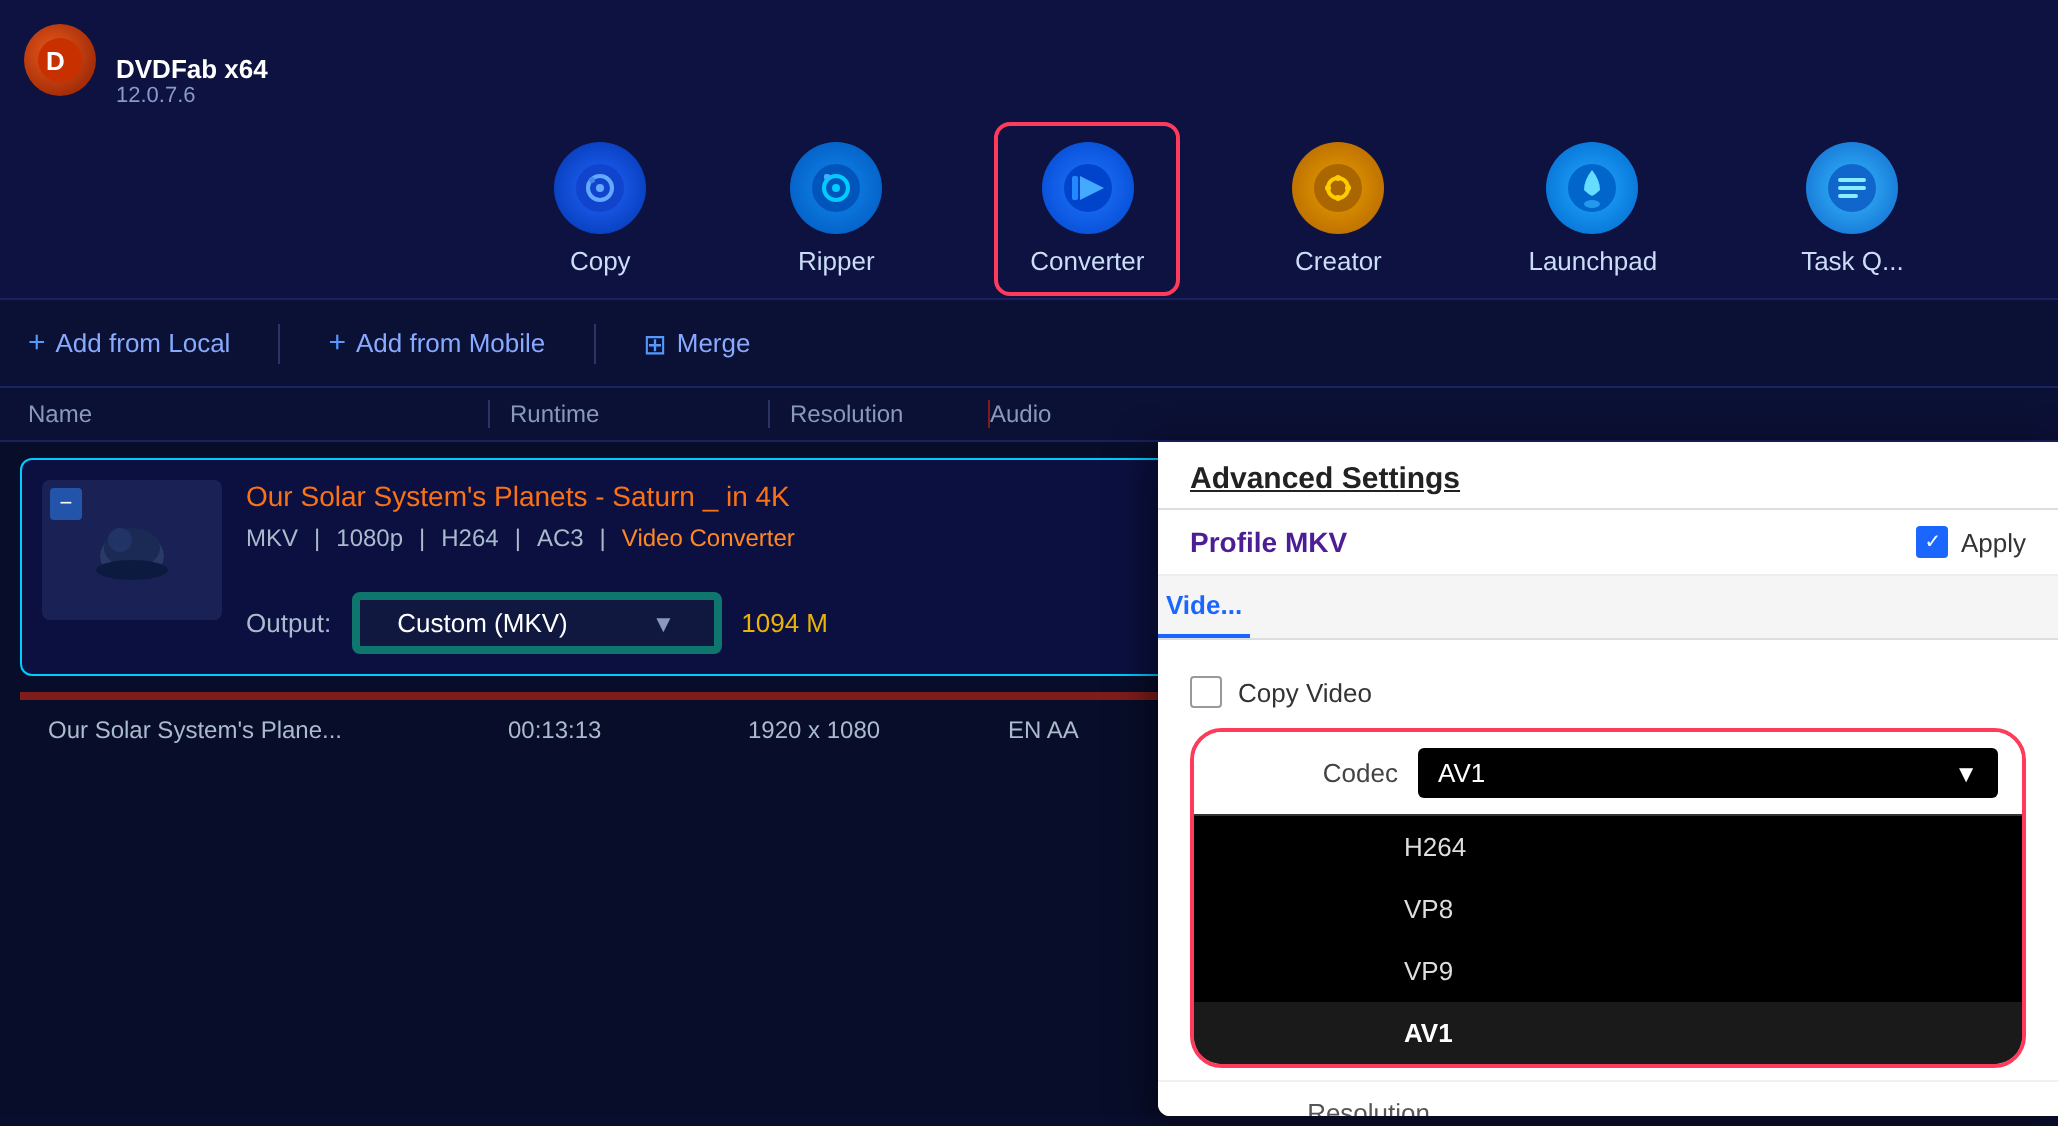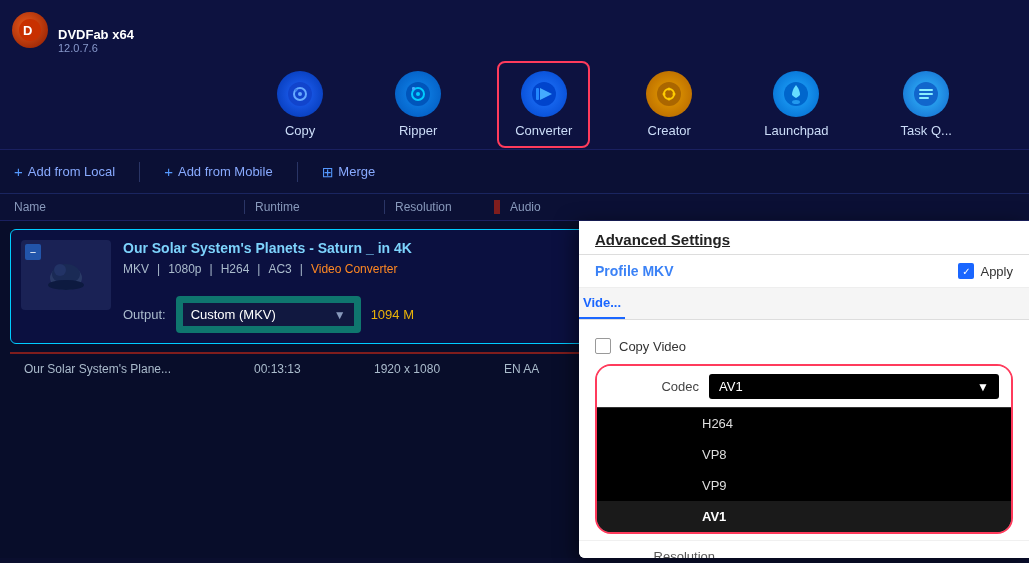--- a/index.html
+++ b/index.html
@@ -142,21 +142,21 @@
       align-items: center;
       padding: 6px 14px;
       background: #0b1035;
       border-bottom: 1px solid #1a2060;
       color: #8899bb;
       font-size: 12px;
     }
     .th-name { width: 230px; }
     .th-runtime { width: 140px; padding-left: 10px; border-left: 1px solid #2a3566; }
     .th-resolution { width: 110px; border-left: 1px solid #2a3566; padding-left: 10px; }
-    .th-audio { width: 80px; border-left: 6px solid #7f1d1d; padding-left: 10px; }
+    .th-audio { width: 80px; border-left: 1px solid #7f1d1d; }
 
     
     .main-content {
       display: flex;
       height: calc(563px - 60px - 90px - 44px - 32px);
       position: relative;
     }
 
     
     .file-list {
@@ -204,22 +204,22 @@
       justify-content: center;
       font-size: 11px;
       color: #fff;
       cursor: pointer;
     }
     .file-info {
       flex: 1;
     }
     .file-title {
       font-size: 14px;
-      font-weight: bold;
-      color: #7dd3fc;
+      font-weight: normal;
+      color: #f97316;
       margin-bottom: 6px;
     }
     .file-meta {
       display: flex;
       align-items: center;
       gap: 8px;
       font-size: 12px;
       color: #aabbcc;
       margin-bottom: 20px;
     }
@@ -234,26 +234,26 @@
     .output-row {
       display: flex;
       align-items: center;
       gap: 10px;
     }
     .output-label {
       font-size: 13px;
       color: #aabbcc;
     }
     .output-select-wrapper {
-      border: 7px solid #0f766e;
+      border: 4px solid #0f766e;
       border-radius: 4px;
       display: flex;
       align-items: center;
       background: #111840;
-      padding: 4px 8px;
+      padding: 4px 19px;
       min-width: 185px;
       cursor: pointer;
     }
     .output-select-text {
       flex: 1;
       font-size: 13px;
       color: #fff;
     }
     .output-select-arrow {
       color: #8899bb;
@@ -265,21 +265,21 @@
     }
 
     
     .file-summary {
       display: flex;
       align-items: center;
       padding: 8px 14px;
       font-size: 12px;
       color: #aabbcc;
       gap: 20px;
-      border-top: 2px solid #7f1d1d;
+      border-top: 4px solid #7f1d1d;
       background: #080d2a;
     }
     .summary-name { width: 210px; overflow: hidden; text-overflow: ellipsis; white-space: nowrap; }
     .summary-time { width: 100px; }
     .summary-res { width: 110px; }
     .summary-lang { flex: 1; }
 
     
     .adv-panel {
       position: absolute;
@@ -307,21 +307,21 @@
       display: flex;
       align-items: center;
       padding: 8px 16px;
       background: #fff;
       border-bottom: 1px solid #eee;
       gap: 10px;
     }
     .profile-label {
       font-size: 14px;
       font-weight: 600;
-      color: #3b82f6;
+      color: #4c1d95;
       flex: 1;
     }
     .apply-check {
       display: flex;
       align-items: center;
       gap: 6px;
       font-size: 13px;
       color: #333;
     }
     .checkbox-blue {

